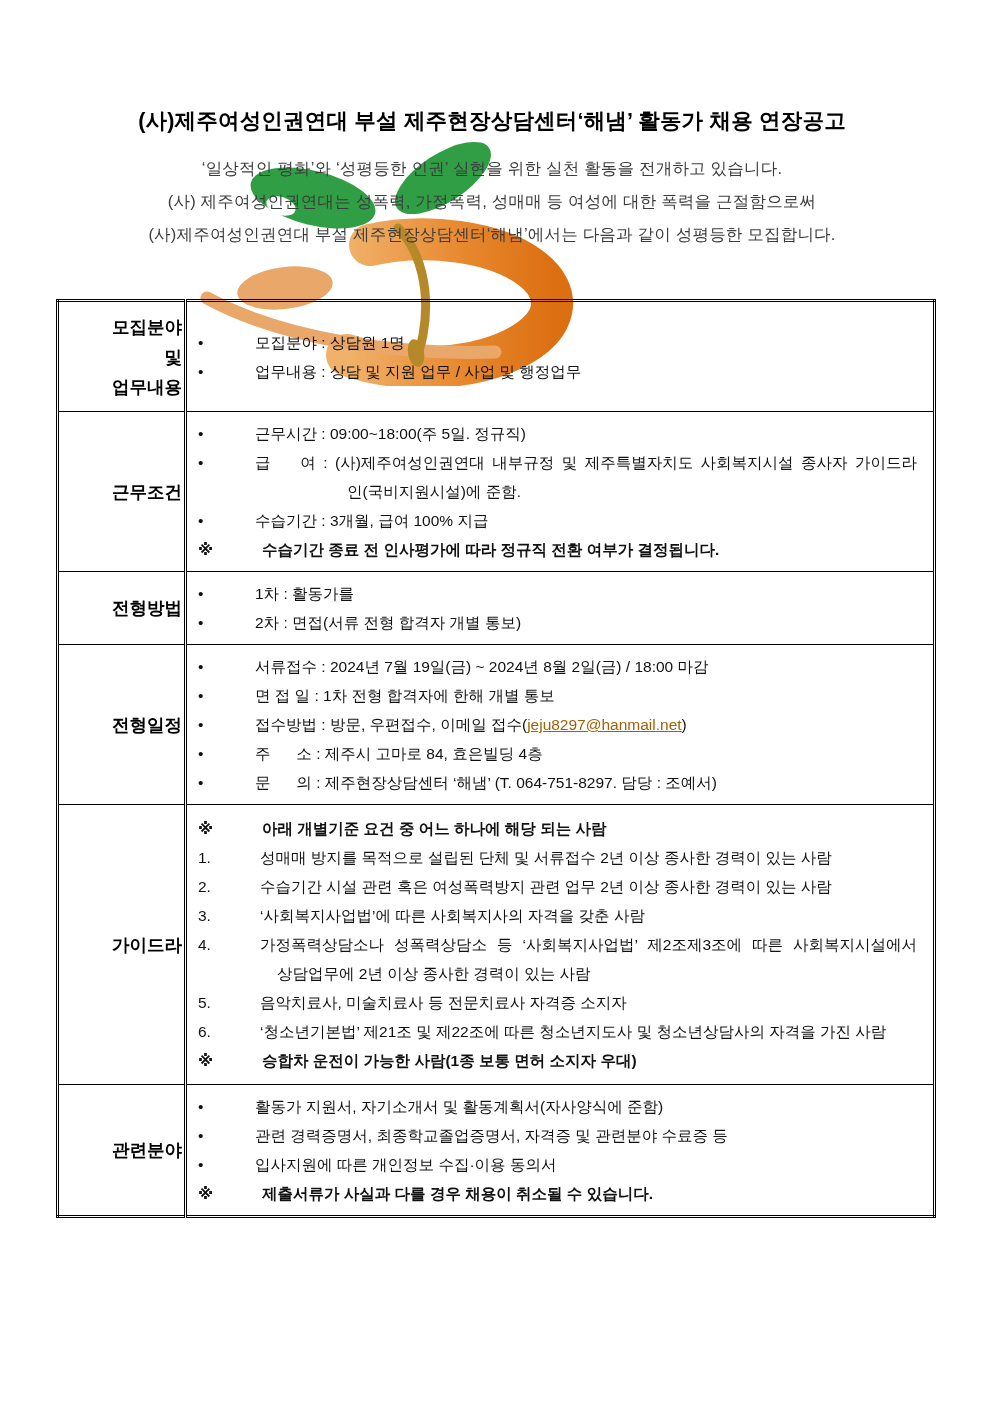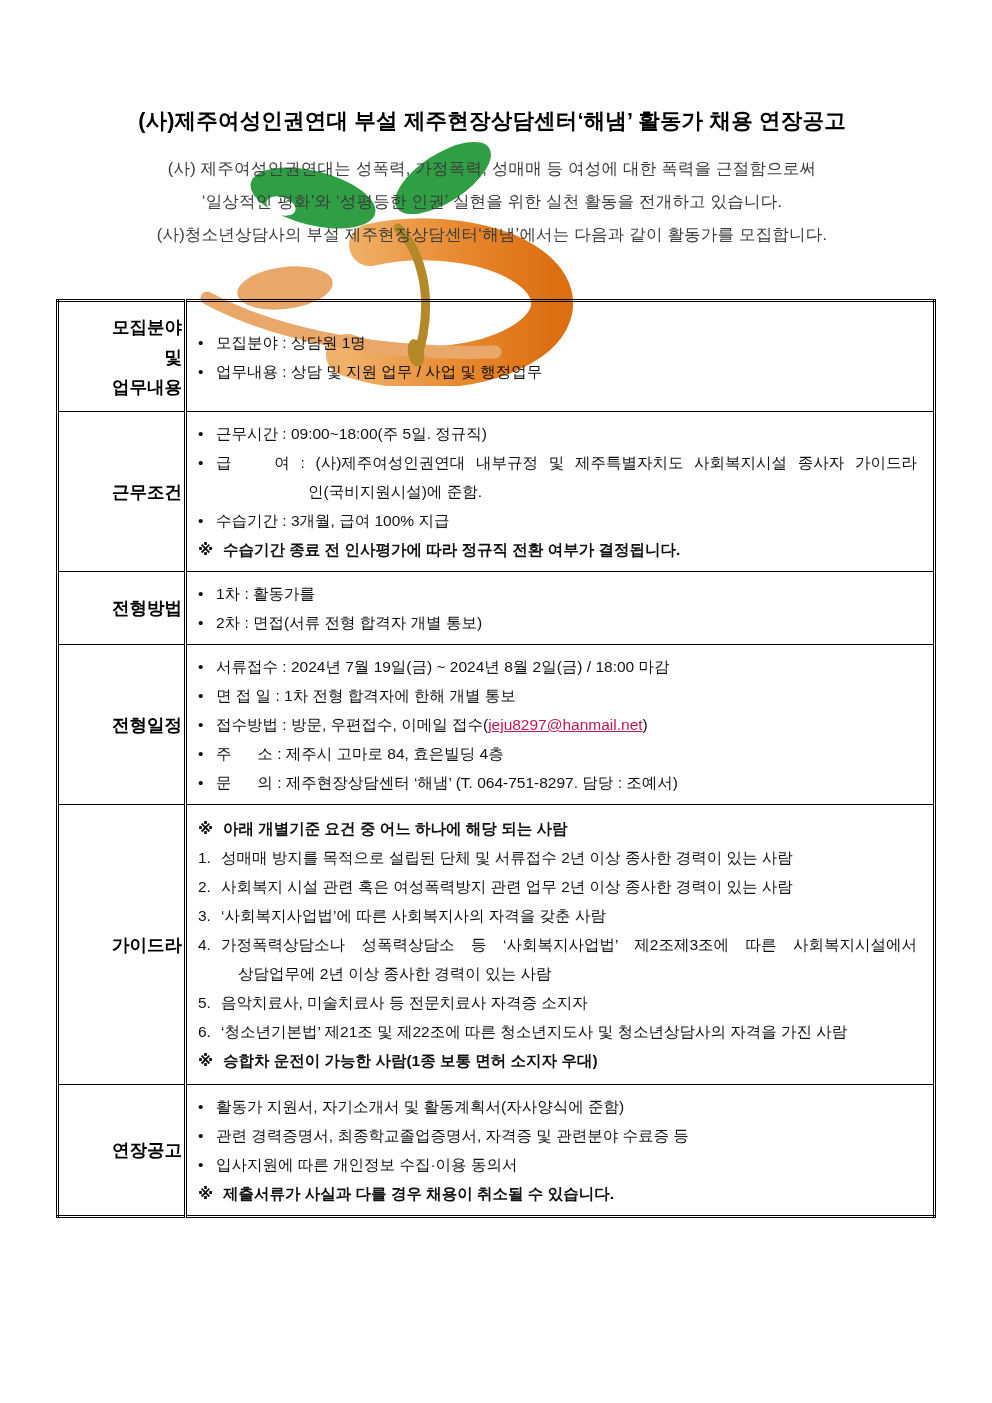--- a/index.html
+++ b/index.html
@@ -54,26 +54,26 @@
   tr.r1 { height:144px; }
   tr.r2 { height:71px;  }
   tr.r3 { height:160px; }
   tr.r4 { height:280px; }
   tr.r5 { height:129px; }
 
   .ln { display:flex; align-items:flex-start; }
   .mk { flex:0 0 18px; width:18px; }
   .ln.note .mk { flex-basis:25px; width:25px; font-weight:bold; }
   .ln.num .mk  { flex-basis:23px; width:23px; }
-  .tx { flex:1; white-space:pre-wrap; }
+  .tx { flex:1; white-space:pre-wrap;margin-left:39px; }
   .ln.b .tx, .ln.b .mk { font-weight:bold; }
   .ln.cont { padding-left:40px; }       
   .ln.cont-deep { padding-left:110px;align-items:flex-end; } 
   .ln.just .tx { text-align:justify; text-align-last:justify; }
-  a.email { color:#be185d; text-decoration:underline; cursor:pointer; }
+  a.email { color:#a16207; text-decoration:underline; cursor:pointer; }
 </style>
 </head>
 <body>
 
 <div class="page">
 
   <div class="logo-wrap">
     <svg width="410" height="246" viewBox="0 0 410 246">
       <defs>
         <linearGradient id="og" x1="0" y1="0" x2="1" y2="0">
@@ -94,23 +94,23 @@
 
       <ellipse cx="118" cy="58" rx="64" ry="27" fill="#2f9e44" transform="rotate(14 118 58)"></ellipse>
       <ellipse cx="86" cy="66" rx="15" ry="9" fill="#ffffff" transform="rotate(18 86 66)"></ellipse>
       <ellipse cx="248" cy="38" rx="55" ry="24" fill="#2f9e44" transform="rotate(-33 248 38)"></ellipse>
     </svg>
   </div>
 
   <h1 class="title above">(사)제주여성인권연대 부설 제주현장상담센터‘해냄’ 활동가 채용 연장공고</h1>
 
   <div class="intro above">
+    <p>‘일상적인 평화’와  ‘성평등한 인권’ 실현을 위한 실천 활동을 전개하고 있습니다.</p>
     <p>(사) 제주여성인권연대는 성폭력, 가정폭력, 성매매 등 여성에 대한 폭력을 근절함으로써</p>
-    <p>‘일상적인 평화’와  ‘성평등한 인권’ 실현을 위한 실천 활동을 전개하고 있습니다.</p>
-    <p>(사)청소년상담사의 부설 제주현장상담센터‘해냄’에서는 다음과 같이 활동가를 모집합니다.</p>
+    <p>(사)제주여성인권연대 부설 제주현장상담센터‘해냄’에서는 다음과 같이 성평등한 모집합니다.</p>
   </div>
 
 
   <table class="doc above">
 
     <tbody>
         <tr class="r0">
       <th><span class="lbl">모집분야
 및
 업무내용</span></th>
@@ -197,21 +197,21 @@
         <div class="ln note b">
               <span class="mk">※</span>
               <span class="tx">아래 개별기준 요건 중 어느 하나에 해당 되는 사람</span>
             </div>
         <div class="ln num">
               <span class="mk">1.</span>
               <span class="tx">성매매 방지를 목적으로 설립된 단체 및 서류접수 2년 이상 종사한 경력이 있는 사람</span>
             </div>
         <div class="ln num">
               <span class="mk">2.</span>
-              <span class="tx">사회복지 시설 관련 혹은 여성폭력방지 관련 업무 2년 이상 종사한 경력이 있는 사람</span>
+              <span class="tx">수습기간 시설 관련 혹은 여성폭력방지 관련 업무 2년 이상 종사한 경력이 있는 사람</span>
             </div>
         <div class="ln num">
               <span class="mk">3.</span>
               <span class="tx">‘사회복지사업법’에 따른 사회복지사의 자격을 갖춘 사람</span>
             </div>
         <div class="ln num just">
               <span class="mk">4.</span>
               <span class="tx">가정폭력상담소나 성폭력상담소 등 ‘사회복지사업법’ 제2조제3조에 따른 사회복지시설에서</span>
             </div>
         <div class="ln cont">
@@ -226,21 +226,21 @@
               <span class="tx">‘청소년기본법’ 제21조 및 제22조에 따른 청소년지도사 및 청소년상담사의 자격을 가진 사람</span>
             </div>
         <div class="ln note b">
               <span class="mk">※</span>
               <span class="tx">승합차 운전이 가능한 사람(1종 보통 면허 소지자 우대)</span>
             </div>
       </td>
     </tr>
 
     <tr class="r5">
-      <th><span class="lbl">연장공고</span></th>
+      <th><span class="lbl">관련분야</span></th>
       <td>
         <div class="ln">
               <span class="mk">•</span>
               <span class="tx">활동가 지원서, 자기소개서 및 활동계획서(자사양식에 준함)</span>
             </div>
         <div class="ln">
               <span class="mk">•</span>
               <span class="tx">관련 경력증명서, 최종학교졸업증명서, 자격증 및 관련분야 수료증 등</span>
             </div>
         <div class="ln">

